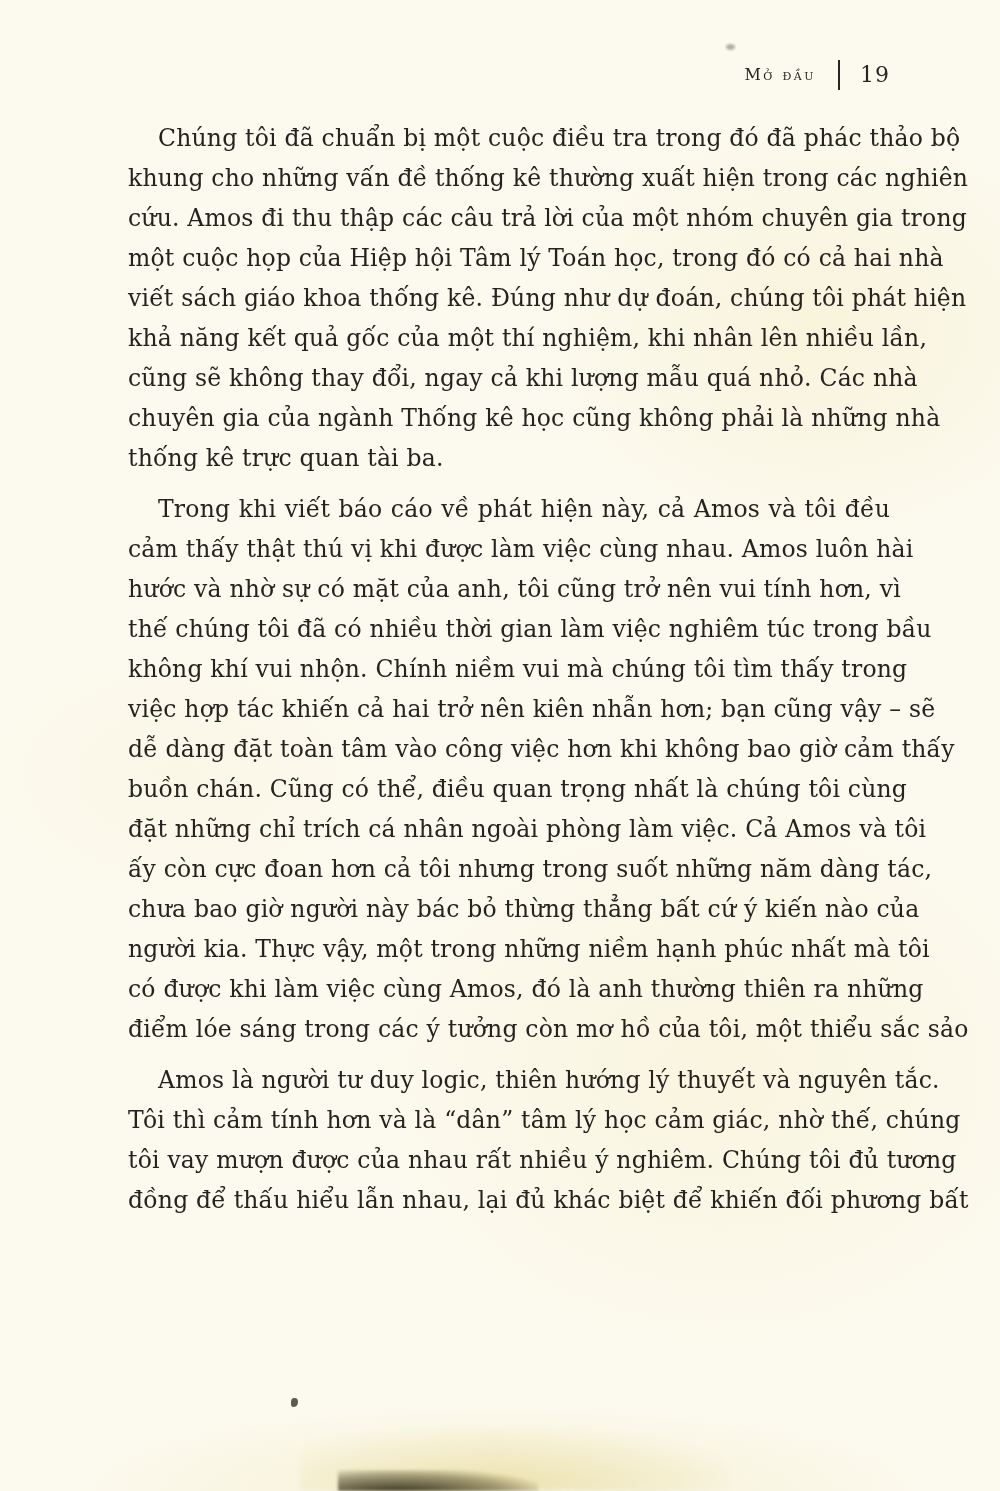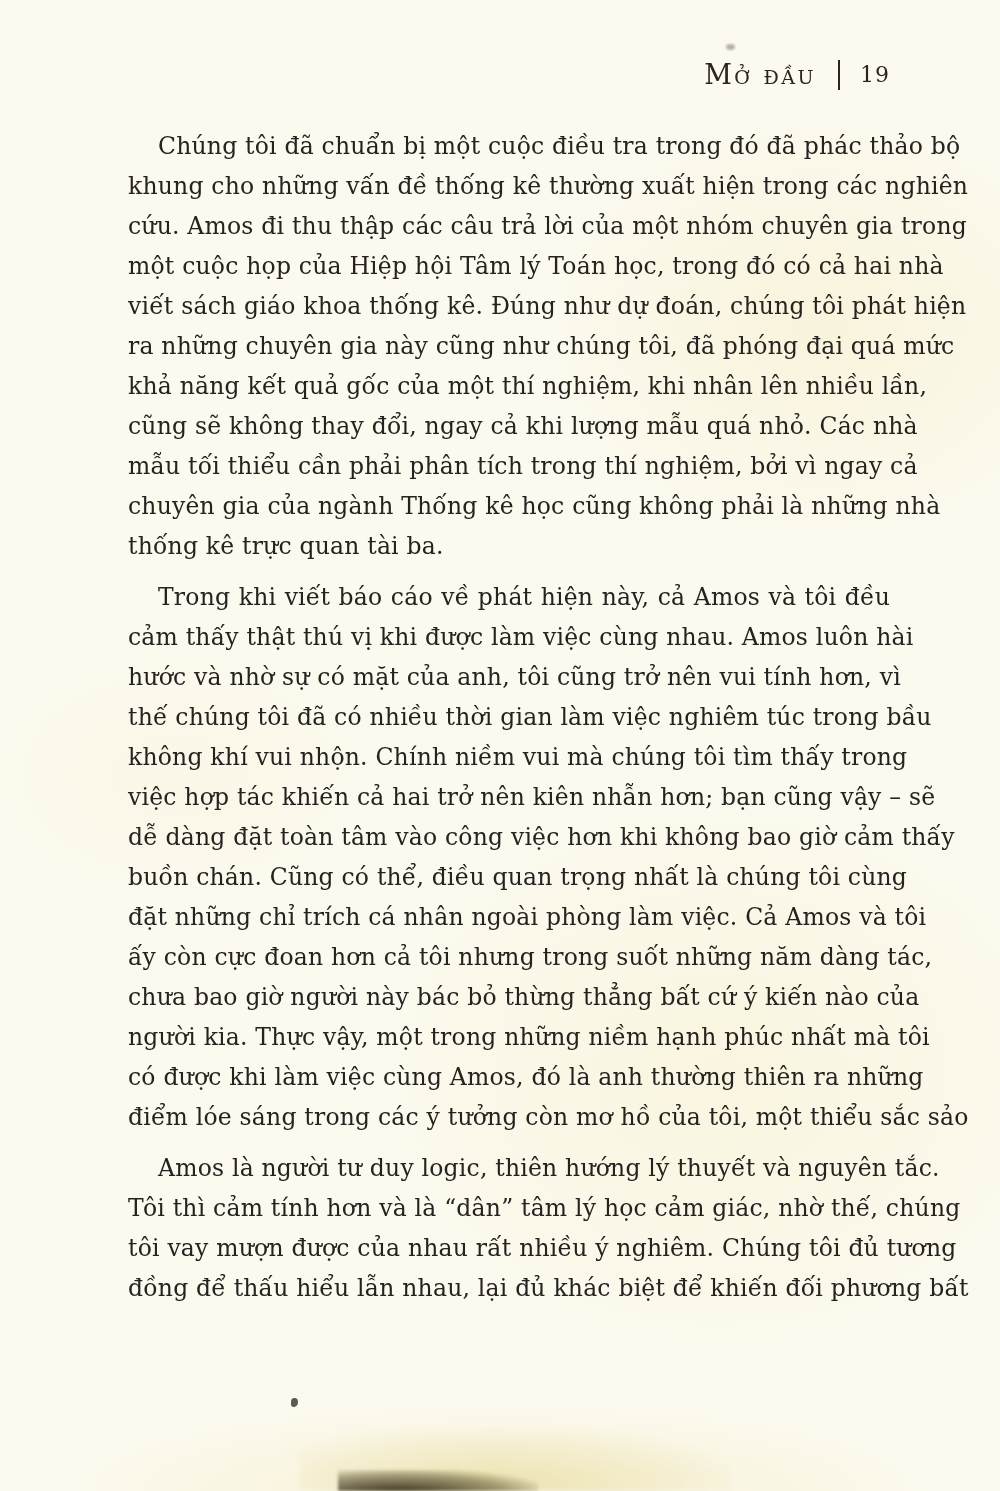--- a/index.html
+++ b/index.html
@@ -18,33 +18,33 @@
     color:#262220;
   }
   
   .page-header{
     position:absolute;top:58px;right:110px;
     display:flex;align-items:center;gap:0;
     color:#2a2522;
   }
   .section-title{
     font-variant:small-caps;
-    font-size:27px;letter-spacing:2.5px;
+    font-size:16px;letter-spacing:2.5px;
     line-height:34px;
   }
   .header-divider{
     width:2px;height:30px;background:#2a2522;
     margin:0 20px 0 22px;
   }
   .page-number{font-size:22px;line-height:34px;letter-spacing:1px;}
   
   .page-body{
     position:absolute;left:128px;top:118px;width:762px;
   }
-  .para{margin:8px 0 11px 0;}
+  .para{margin:0 0 11px 0;}
   .line{
     font-size:23.5px;
     line-height:40px;height:40px;
     white-space:nowrap;
     text-align:justify;
     -moz-text-align-last:justify;
     text-align-last:justify;
     letter-spacing:.2px;
   }
   .line.first{padding-left:30px;}
@@ -81,24 +81,22 @@
   </div>
 
   <div class="page-body">
 
   <div class="para">
         <div class="line first">Chúng tôi đã chuẩn bị một cuộc điều tra trong đó đã phác thảo bộ</div>
         <div class="line">khung cho những vấn đề thống kê thường xuất hiện trong các nghiên</div>
         <div class="line">cứu. Amos đi thu thập các câu trả lời của một nhóm chuyên gia trong</div>
         <div class="line">một cuộc họp của Hiệp hội Tâm lý Toán học, trong đó có cả hai nhà</div>
         <div class="line">viết sách giáo khoa thống kê. Đúng như dự đoán, chúng tôi phát hiện</div>
-        <div class="line">ra những chuyên gia này cũng như chúng tôi, đã phóng đại quá mức</div>
         <div class="line">khả năng kết quả gốc của một thí nghiệm, khi nhân lên nhiều lần,</div>
         <div class="line">cũng sẽ không thay đổi, ngay cả khi lượng mẫu quá nhỏ. Các nhà</div>
-        <div class="line">mẫu tối thiểu cần phải phân tích trong thí nghiệm, bởi vì ngay cả</div>
         <div class="line">chuyên gia của ngành Thống kê học cũng không phải là những nhà</div>
         <div class="line last">thống kê trực quan tài ba.</div>
       </div>
       <div class="para">
         <div class="line first">Trong khi viết báo cáo về phát hiện này, cả Amos và tôi đều</div>
         <div class="line">cảm thấy thật thú vị khi được làm việc cùng nhau. Amos luôn hài</div>
         <div class="line">hước và nhờ sự có mặt của anh, tôi cũng trở nên vui tính hơn, vì</div>
         <div class="line">thế chúng tôi đã có nhiều thời gian làm việc nghiêm túc trong bầu</div>
         <div class="line">không khí vui nhộn. Chính niềm vui mà chúng tôi tìm thấy trong</div>
         <div class="line">việc hợp tác khiến cả hai trở nên kiên nhẫn hơn; bạn cũng vậy – sẽ</div>

